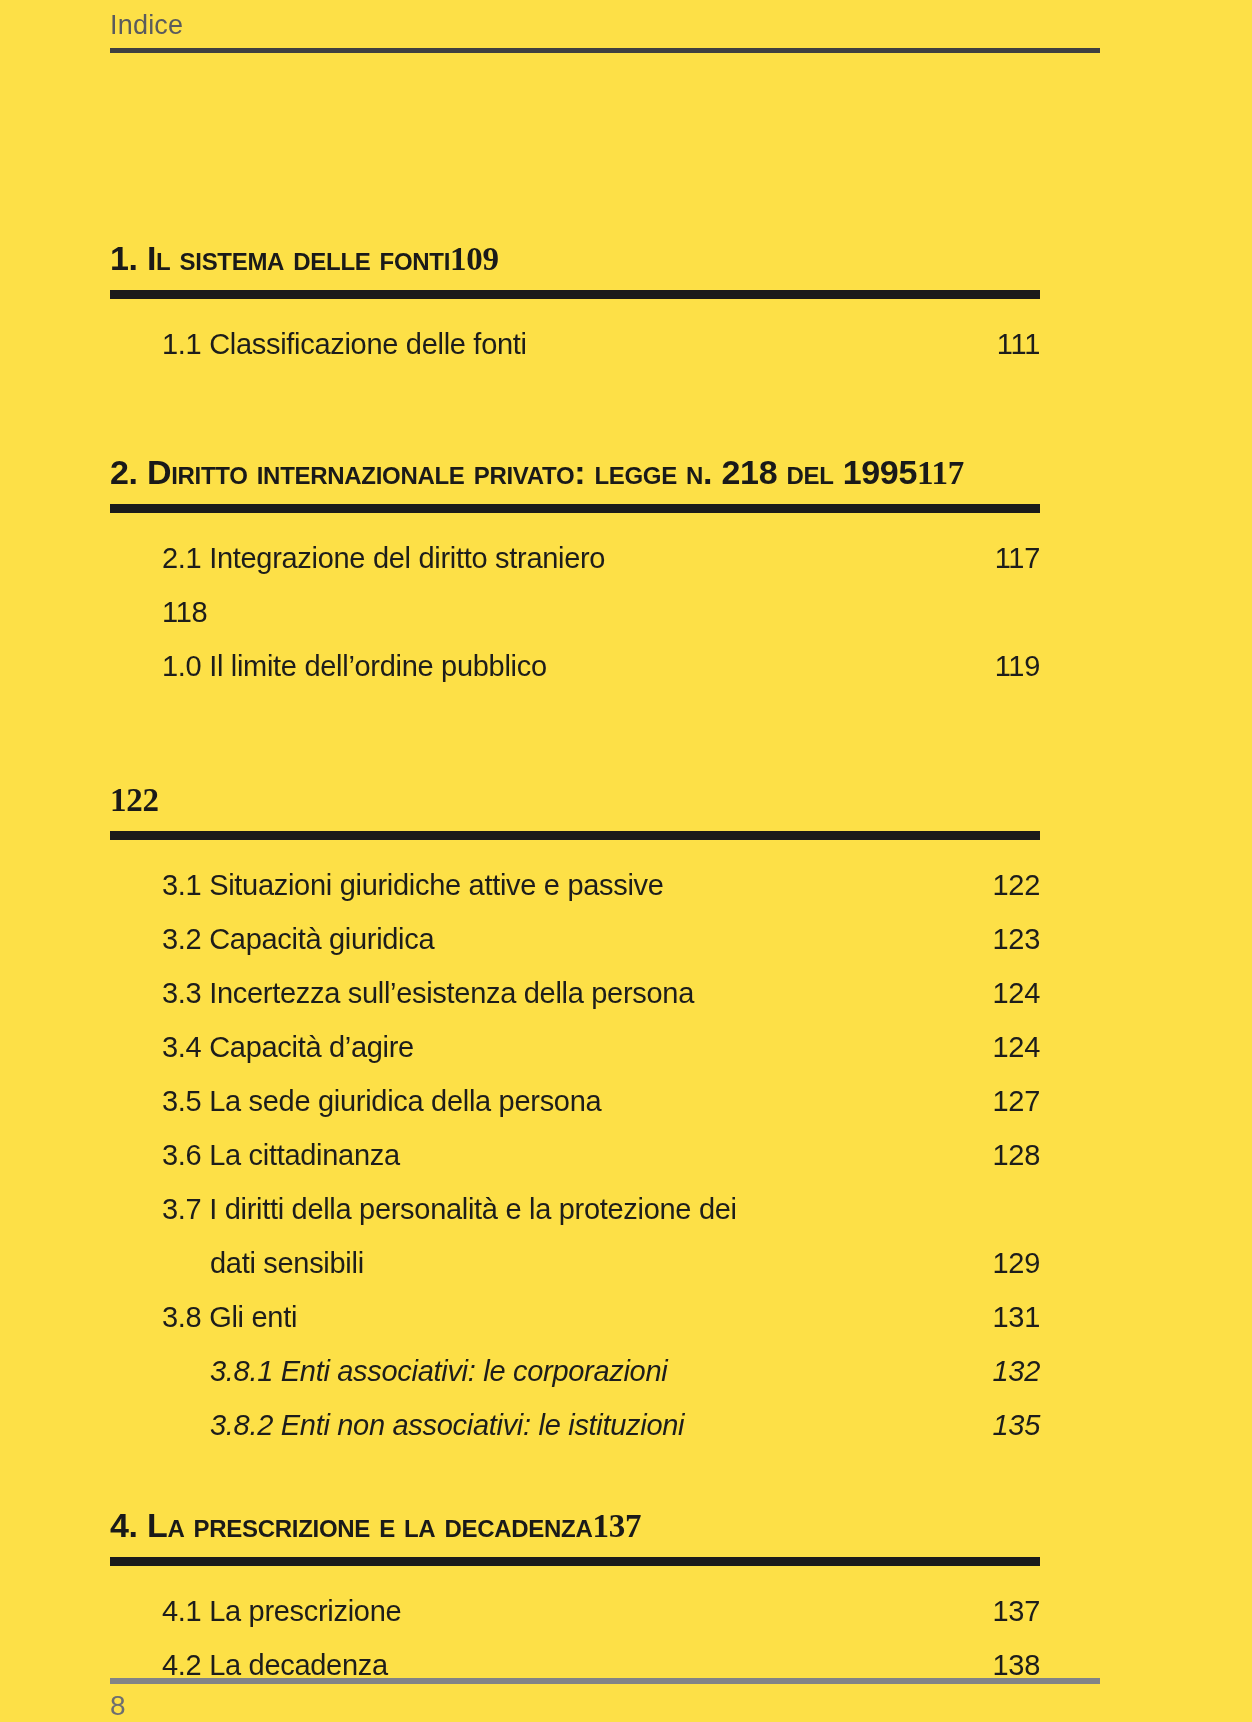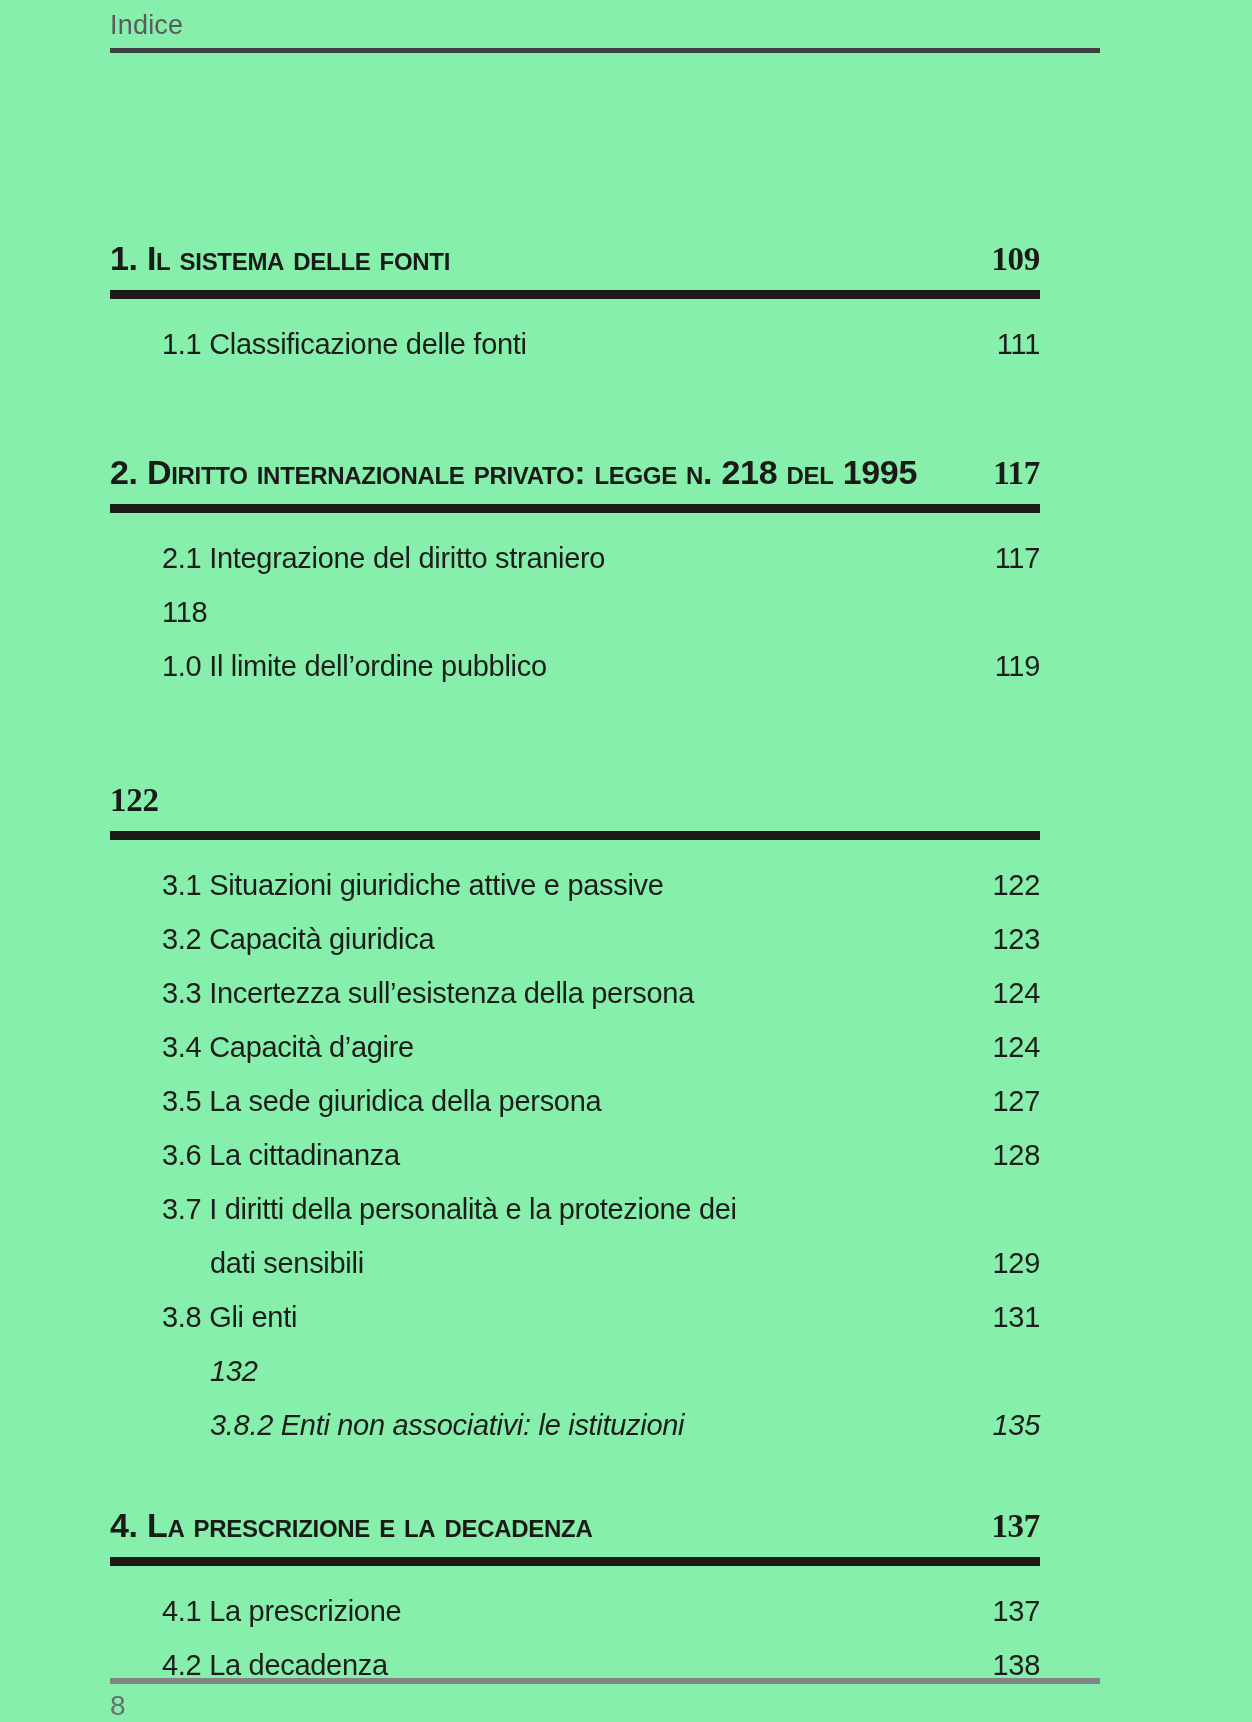--- a/index.html
+++ b/index.html
@@ -1,19 +1,19 @@
 <!DOCTYPE html>
 <html><head>
 <meta charset="utf-8">
 <style>
   html,body { margin:0; padding:0; background:#e8e8e8; }
   .page {
     position:relative;
     width:1252px; height:1722px;
-    background:#86efac;
+    background:#fde047;
     margin:0 auto;
     overflow:hidden;
     font-family:"Liberation Sans","DejaVu Sans",sans-serif;
     color:#1d1d1b;
   }
   .content {
     position:absolute;
     left:110px; top:0;
     width:990px;
   }
@@ -34,21 +34,21 @@
     color:#1a1a19;
   }
   
   .toc { width:930px; }
   .section { }
   .sec-0 { margin-top:188px; }
   .sec-1 { margin-top:88px; }
   .sec-2 { margin-top:95px; }
   .sec-3 { margin-top:60px; }
   .section-heading {
-    display:flex; justify-content:space-between; align-items:baseline;
+    display:flex; justify-content:flex-start; align-items:baseline;
     font-weight:bold; color:#1a1a19;
     font-size:34px; line-height:1;
     letter-spacing:-0.3px;
   }
   .section-heading .sec-name { white-space:nowrap; }
   .section-heading .sec-title { font-variant:small-caps; }
   .section-heading .sec-page { font-size:33px;font-family:Liberation Serif, serif; }
   .section-rule {
     margin-top:14px; height:9px; background:#1b1b1a;
   }
@@ -171,20 +171,21 @@
     <span class="entry-label">dati sensibili</span>
     <span class="entry-page">129</span>
   </div>
 
   <div class="entry">
     <span class="entry-label">3.8 Gli enti</span>
     <span class="entry-page">131</span>
   </div>
 
   <div class="entry indent italic">
+    <span class="entry-label">3.8.1 Enti associativi: le corporazioni</span>
     <span class="entry-page">132</span>
   </div>
 
   <div class="entry indent italic">
     <span class="entry-label">3.8.2 Enti non associativi: le istituzioni</span>
     <span class="entry-page">135</span>
   </div>
 </div>
   </div>
 

